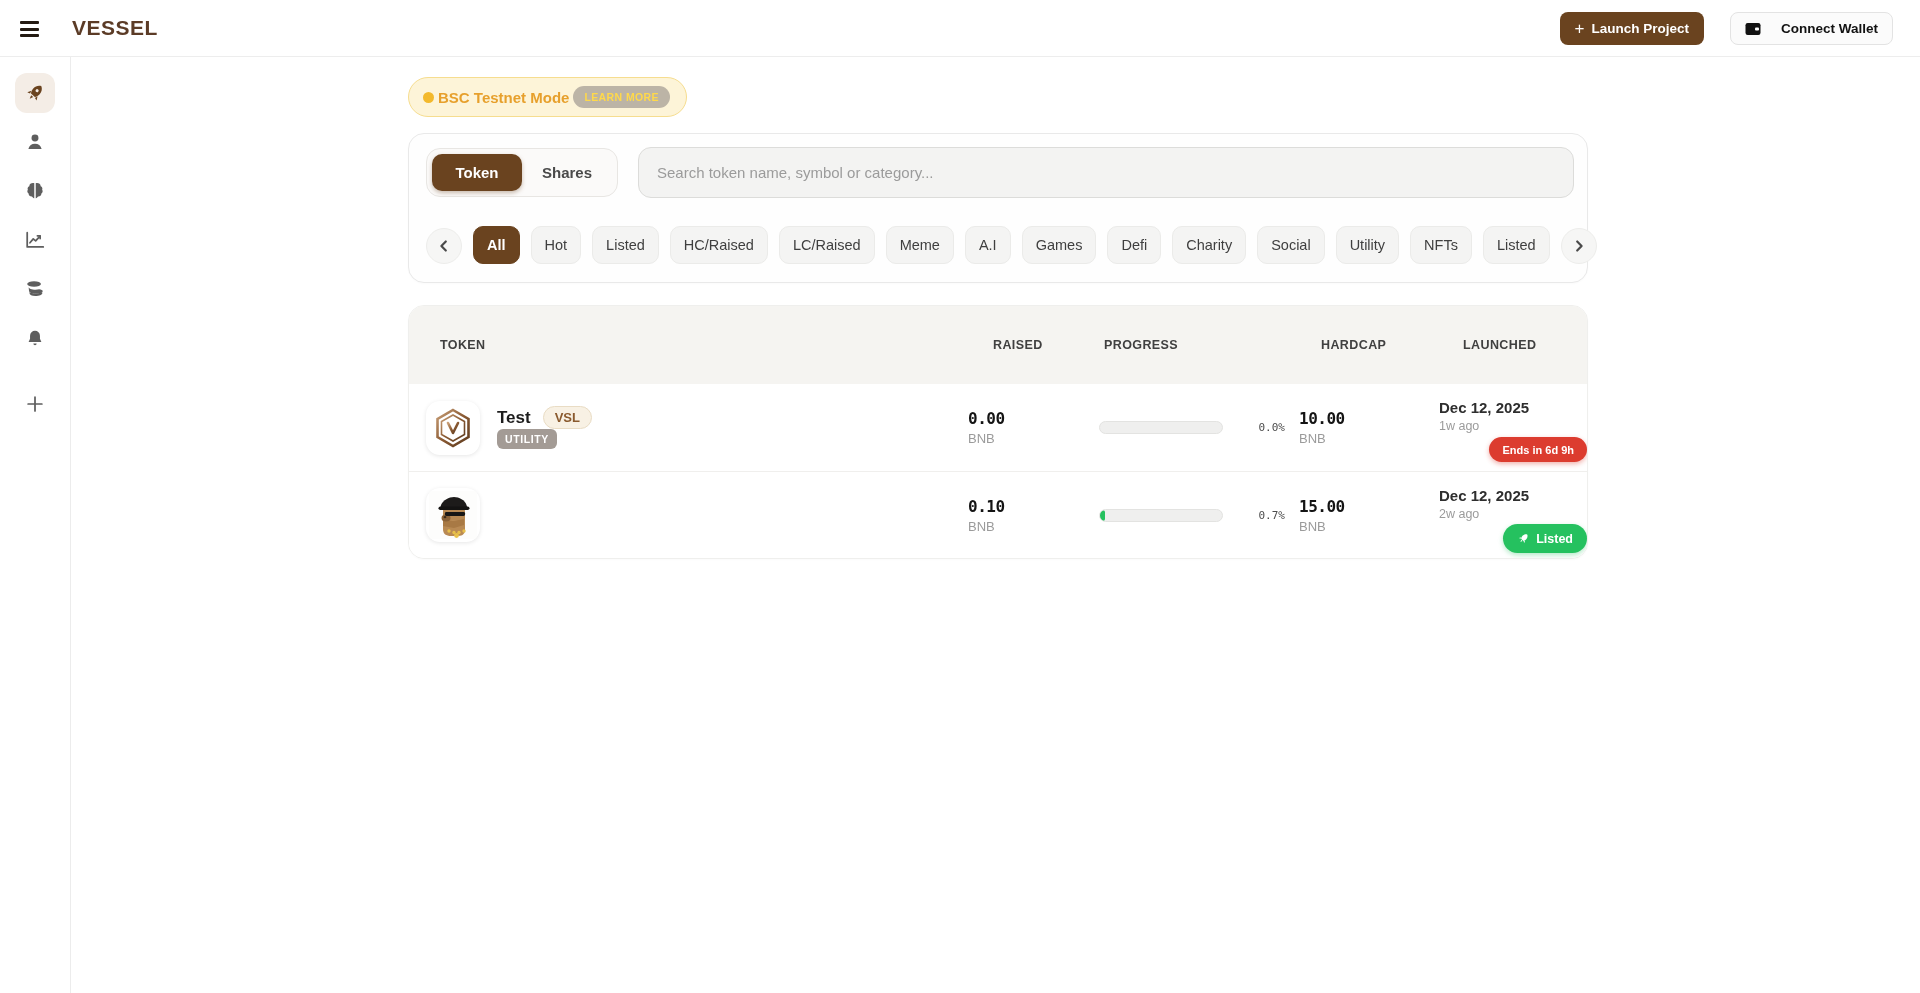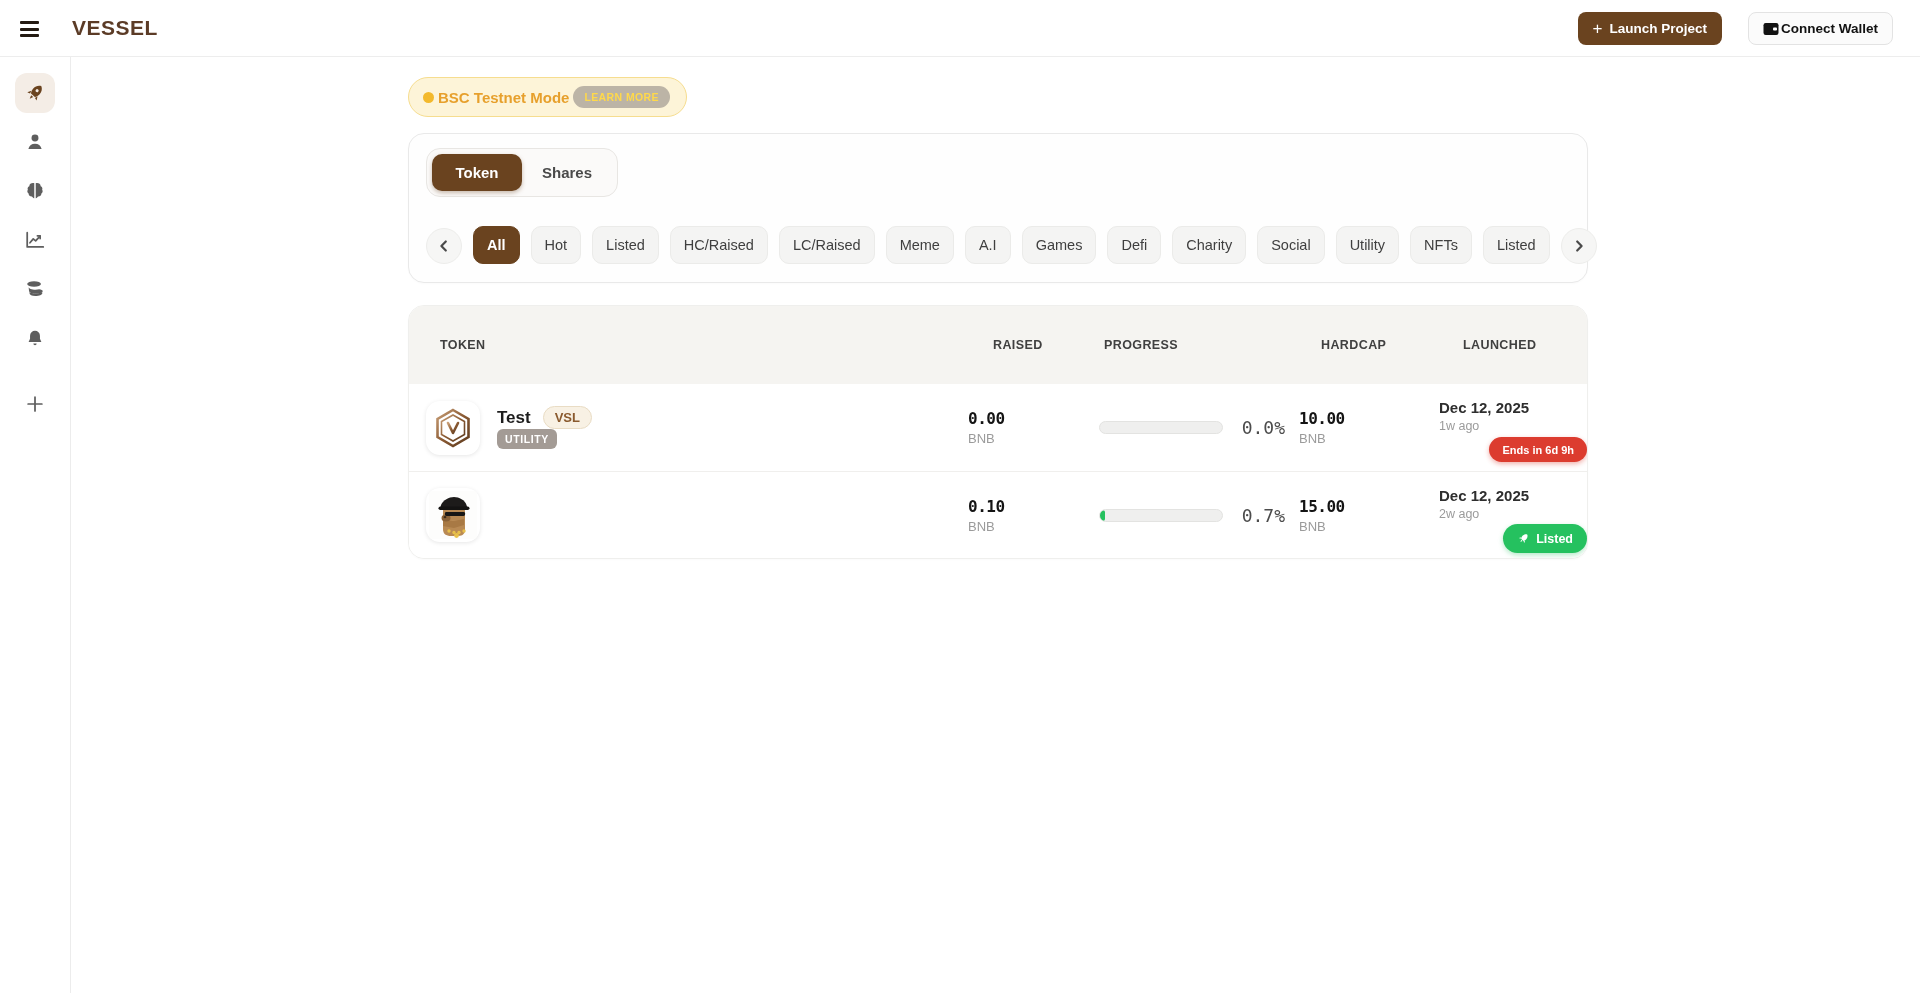--- a/index.html
+++ b/index.html
@@ -6,21 +6,21 @@
   html,body { width:1920px; height:993px; background:#fff; font-family:"Liberation Sans", sans-serif; overflow:hidden; }
 
   
   .topbar { position:absolute; left:0; top:0; width:1920px; height:57px; background:#fff; border-bottom:1px solid #ededed; z-index:5; }
   .hamburger { position:absolute; left:18px; top:14px; width:30px; height:30px; background:none; border:none; cursor:pointer; display:flex; flex-direction:column; justify-content:center; gap:3.5px; }
   .hamburger span { display:block; width:19px; height:3px; background:#241a12; border-radius:1px; margin-left:2px; }
   .brand { position:absolute; left:72px; top:16px; font-size:21px; font-weight:800; letter-spacing:.5px; color:#5b3b26; }
   .topbar-actions { position:absolute; right:27px; top:12px; display:flex; gap:26px; }
   .btn-launch { height:33px; padding:0 15px; background:#6a431f; color:#fff; border:none; border-radius:8px; font-family:inherit; font-size:13.5px; font-weight:700; display:flex; align-items:center; gap:7px; cursor:pointer; }
   .btn-launch .plus { font-size:17px; font-weight:400; line-height:1; }
-  .btn-wallet { height:33px; padding:0 14px; background:#fbfbfb; color:#121212; border:1px solid #e3e3e3; border-radius:8px; font-family:inherit; font-size:13.5px; font-weight:700; display:flex; align-items:center; gap:2px; cursor:pointer; }
+  .btn-wallet { height:33px; padding:0 14px; background:#fbfbfb; color:#121212; border:1px solid #e3e3e3; border-radius:8px; font-family:inherit; font-size:13.5px; font-weight:700; display:flex; align-items:center; gap:20px; cursor:pointer; }
 
   
   .sidebar { position:absolute; left:0; top:57px; width:71px; height:936px; background:#fff; border-right:1px solid #ececec; z-index:4; }
   .side-item { position:absolute; left:15px; width:40px; height:40px; border-radius:12px; display:flex; align-items:center; justify-content:center; cursor:pointer; background:none; border:none; }
   .side-item.active { background:#f4ede6; }
   .side-item svg { width:22px; height:22px; }
   .ic-gray { stroke:#5e5e5e; fill:none; stroke-width:1.9; stroke-linecap:round; stroke-linejoin:round; }
   .ic-gray-fill { fill:#5e5e5e; }
 
   
@@ -66,21 +66,21 @@
   .tk-tag { align-self:flex-start; font-size:10.5px; font-weight:700; letter-spacing:.6px; color:#fff; background:#a39b95; padding:4px 8px; border-radius:6px; }
 
   .num-cell { padding-left:8px; display:flex; flex-direction:column; gap:3px; }
   .num-cell.hardcap { padding-left:10px; }
   .num { font-family:"DejaVu Sans Mono", monospace; font-size:16px; font-weight:700; color:#141414; letter-spacing:-.5px; }
   .unit { font-size:13px; color:#9b9b9b; }
 
   .prog-cell { display:flex; align-items:center; justify-content:space-between; padding-left:8px; padding-right:4px; }
   .bar { width:124px; height:13px; border-radius:7px; background:#efefee; border:1px solid #e3e3e1; overflow:hidden; }
   .bar-fill { height:100%; width:0; background:#25c15f; border-radius:7px; }
-  .pct { font-family:"DejaVu Sans Mono", monospace; font-size:18px; color:#4c4c4c; }
+  .pct { font-family:"DejaVu Sans Mono", monospace; font-size:11px; color:#4c4c4c; }
 
   .launch-cell { padding-left:2px; display:flex; flex-direction:column; gap:3px; align-self:start; padding-top:15px; }
   .ldate { font-size:15px; font-weight:700; color:#2e2e2e; }
   .lago { font-size:12.5px; color:#9b9b9b; }
   .status-badge { position:absolute; right:0; font-size:11px; font-weight:700; color:#fff; border:none; font-family:inherit; cursor:pointer; display:flex; align-items:center; gap:6px;margin-top:40px; }
   .status-ending { bottom:9px; height:25px; padding:0 13px; background:#dc3c2f; border-radius:13px; box-shadow:0 2px 5px rgba(220,60,47,.4); }
   .status-listed { bottom:5px; height:29px; padding:0 14px; background:#25c15f; border-radius:15px; font-size:12.5px; box-shadow:0 2px 5px rgba(37,193,95,.35); }
   .status-listed svg { width:13px; height:13px; }
 </style>
 </head>
@@ -179,20 +179,21 @@
     <span class="banner-dot"></span>
     <span class="banner-text">BSC Testnet Mode</span>
     <button class="banner-badge">LEARN MORE</button>
   </div>
 
   <section class="filter-card">
     <div class="mode-toggle">
       <button class="mode-opt selected">Token</button>
       <button class="mode-opt">Shares</button>
     </div>
+    <input class="search" type="text" placeholder="Search token name, symbol or category..." style="">
 
     <div class="chips-row">
       <button class="chev">
         <span style="display:flex;">
             <svg viewBox="0 0 14 14">
               <path d="M8.8 2.5 4.4 7l4.4 4.5"></path>
             </svg>
           </span>
       </button>
       <div class="chips">

